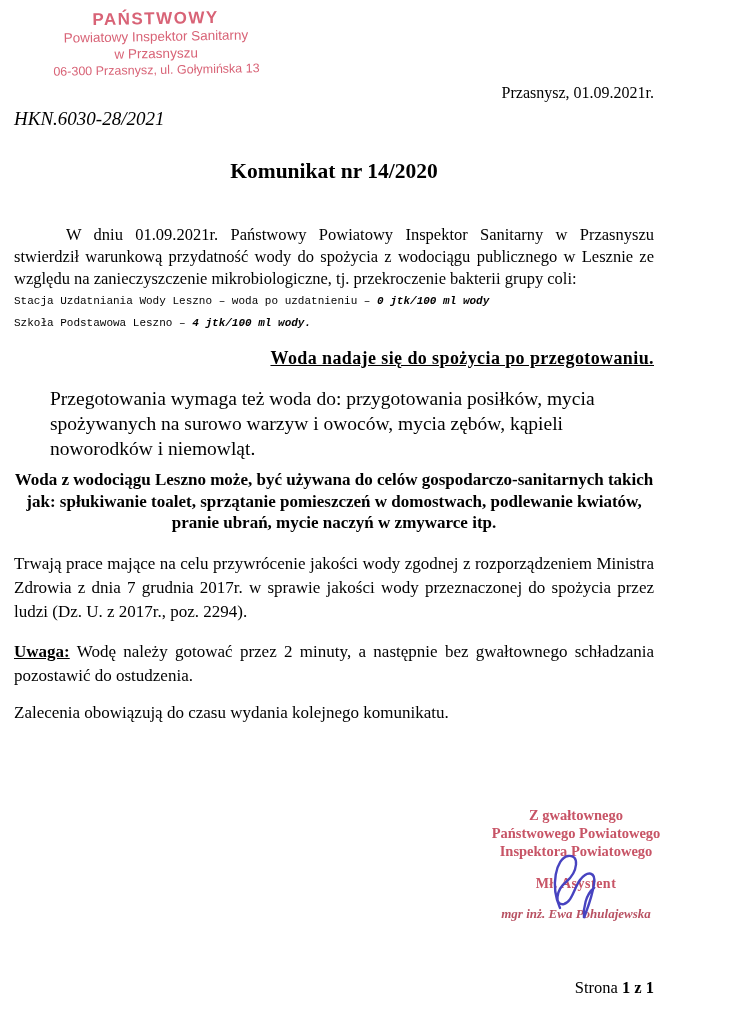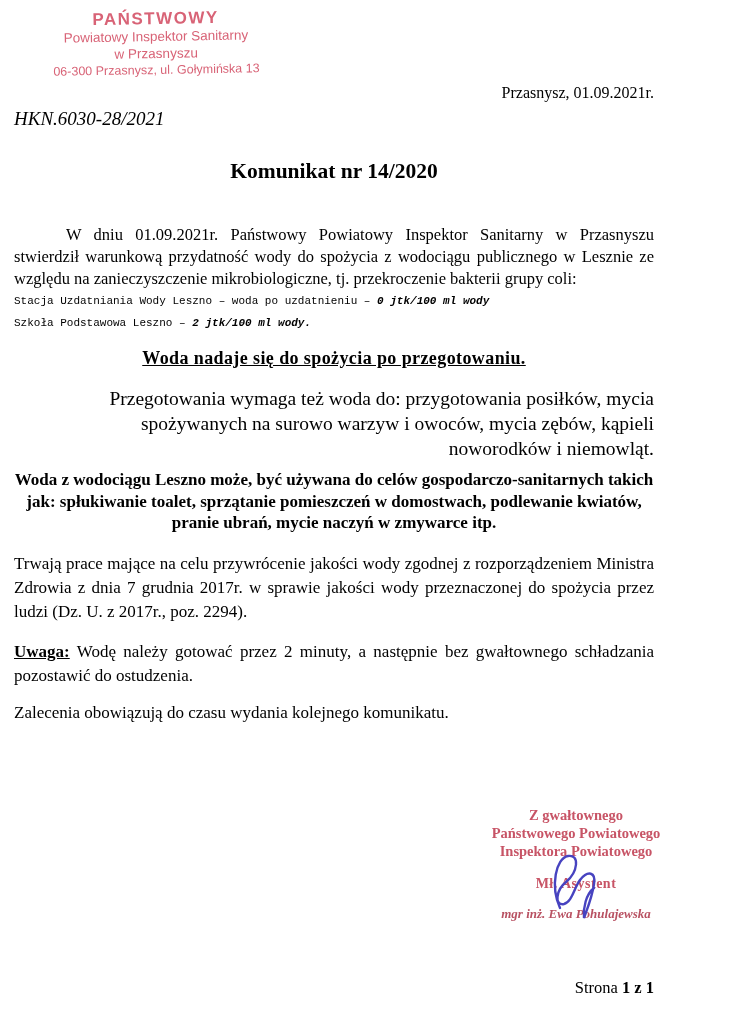--- a/index.html
+++ b/index.html
@@ -78,30 +78,30 @@
   .p1 .firstline { display: inline-block; width: 52px; }
   .result-line {
     font-size: 11px;
     line-height: 22px;
     font-family: Liberation Mono, monospace;
   }
   .bi { font-weight: 700; font-style: italic; }
 
   .heading-boil {
     margin-top: 12px;
-    text-align: center;
+    text-align: right;
     font-size: 18px;
     font-weight: 700;
     text-decoration: underline;
     letter-spacing: 0.4px;
     line-height: 24px;
   }
   .p2 {
     margin-top: 16px;
-    text-align: right;
+    text-align: left;
     font-size: 19.5px;
     line-height: 25px;
     margin-left: 36px;
   }
   .p3 {
     margin-top: 8px;
     text-align: center;
     font-size: 17px;
     font-weight: 700;
     line-height: 21.5px;
@@ -170,21 +170,21 @@
 
     <div class="dateline">Przasnysz, 01.09.2021r.</div>
     <div class="refline">HKN.6030-28/2021</div>
 
     <div class="doc-title">Komunikat nr 14/2020</div>
 
 
     <div class="p1"><span class="firstline"></span><span>W dniu 01.09.2021r. Państwowy Powiatowy Inspektor Sanitarny w Przasnyszu stwierdził warunkową przydatność wody do spożycia z wodociągu publicznego w Lesznie ze względu na zanieczyszczenie mikrobiologiczne, tj. przekroczenie bakterii grupy coli:</span></div>
 
     <div class="result-line"><span>Stacja Uzdatniania Wody Leszno – woda po uzdatnieniu – </span><span class="bi">0 jtk/100 ml wody</span></div>
-    <div class="result-line"><span>Szkoła Podstawowa Leszno  – </span><span class="bi">2 jtk/100 ml wody.</span></div>
+    <div class="result-line"><span>Szkoła Podstawowa Leszno  – </span><span class="bi">4 jtk/100 ml wody.</span></div>
 
     <div class="heading-boil">Woda nadaje się do spożycia po przegotowaniu.</div>
 
     <div class="p2">Przegotowania wymaga też woda do: przygotowania posiłków, mycia spożywanych na surowo warzyw i owoców, mycia zębów, kąpieli noworodków i niemowląt.</div>
 
     <div class="p3">Woda z wodociągu Leszno może, być używana do celów gospodarczo-sanitarnych takich jak: spłukiwanie toalet, sprzątanie pomieszczeń w domostwach, podlewanie kwiatów, pranie ubrań, mycie naczyń w zmywarce itp.</div>
 
     <div class="p4">Trwają prace mające na celu przywrócenie jakości wody zgodnej z rozporządzeniem Ministra Zdrowia z dnia 7 grudnia 2017r. w sprawie jakości wody przeznaczonej do spożycia przez ludzi (Dz. U. z 2017r., poz. 2294).</div>
 
     <div class="p-note"><span class="note-label">Uwaga:</span><span> Wodę należy gotować przez 2 minuty, a następnie bez gwałtownego schładzania pozostawić do ostudzenia.</span></div>

